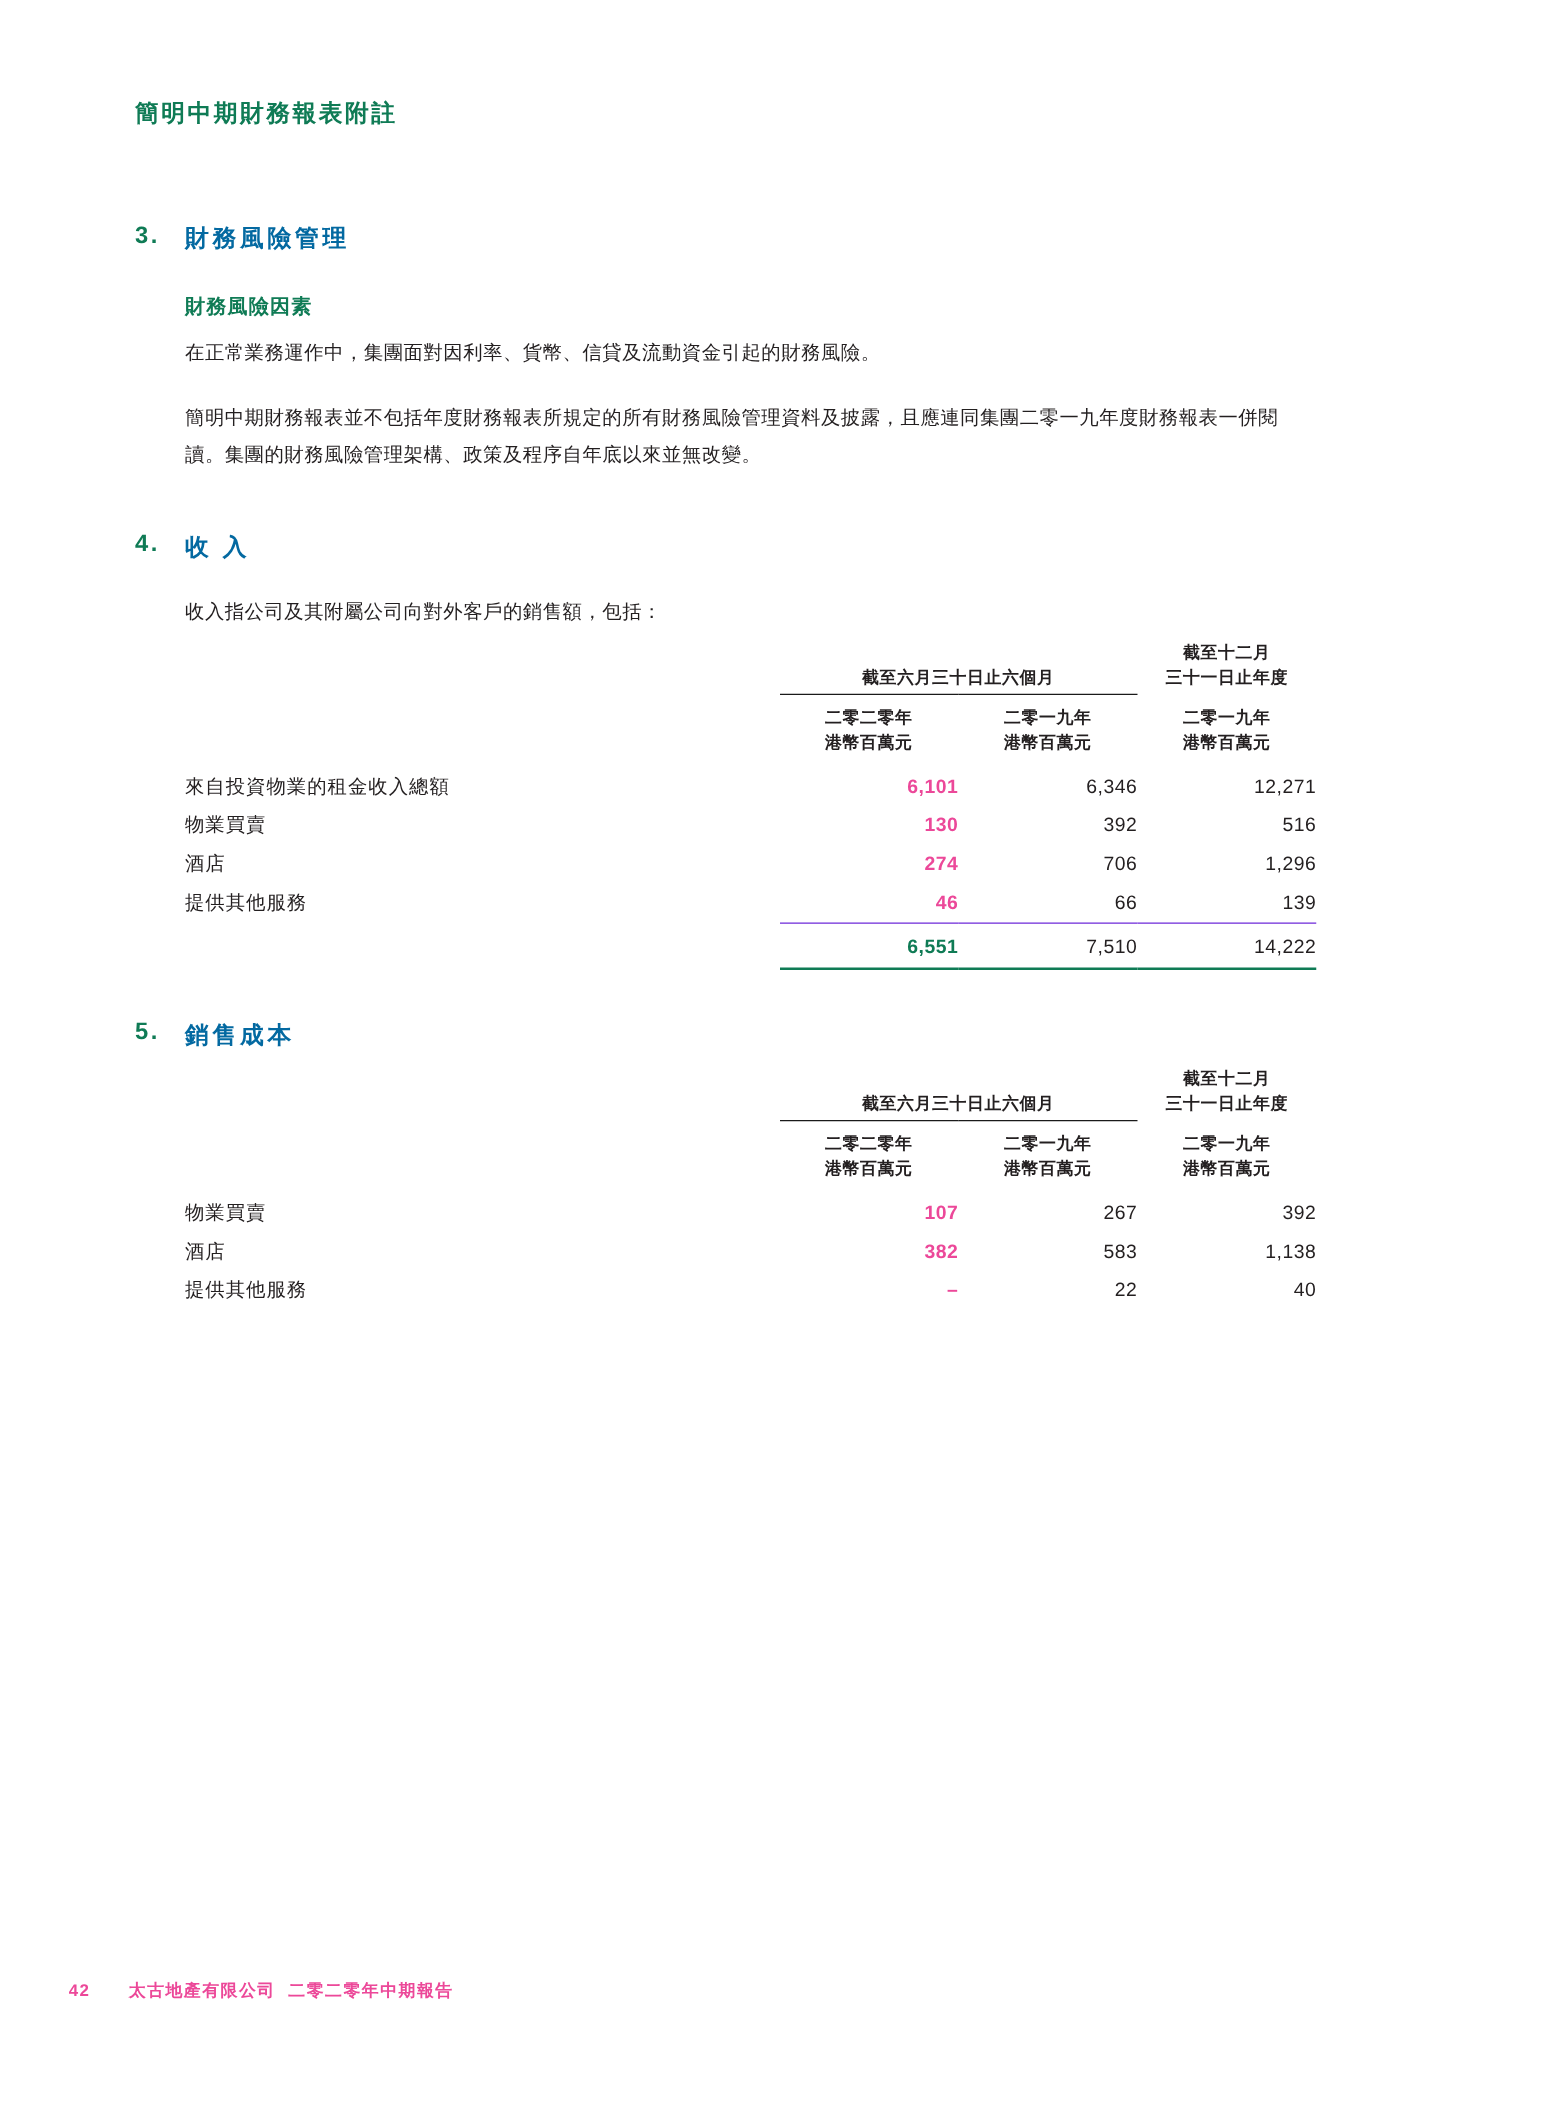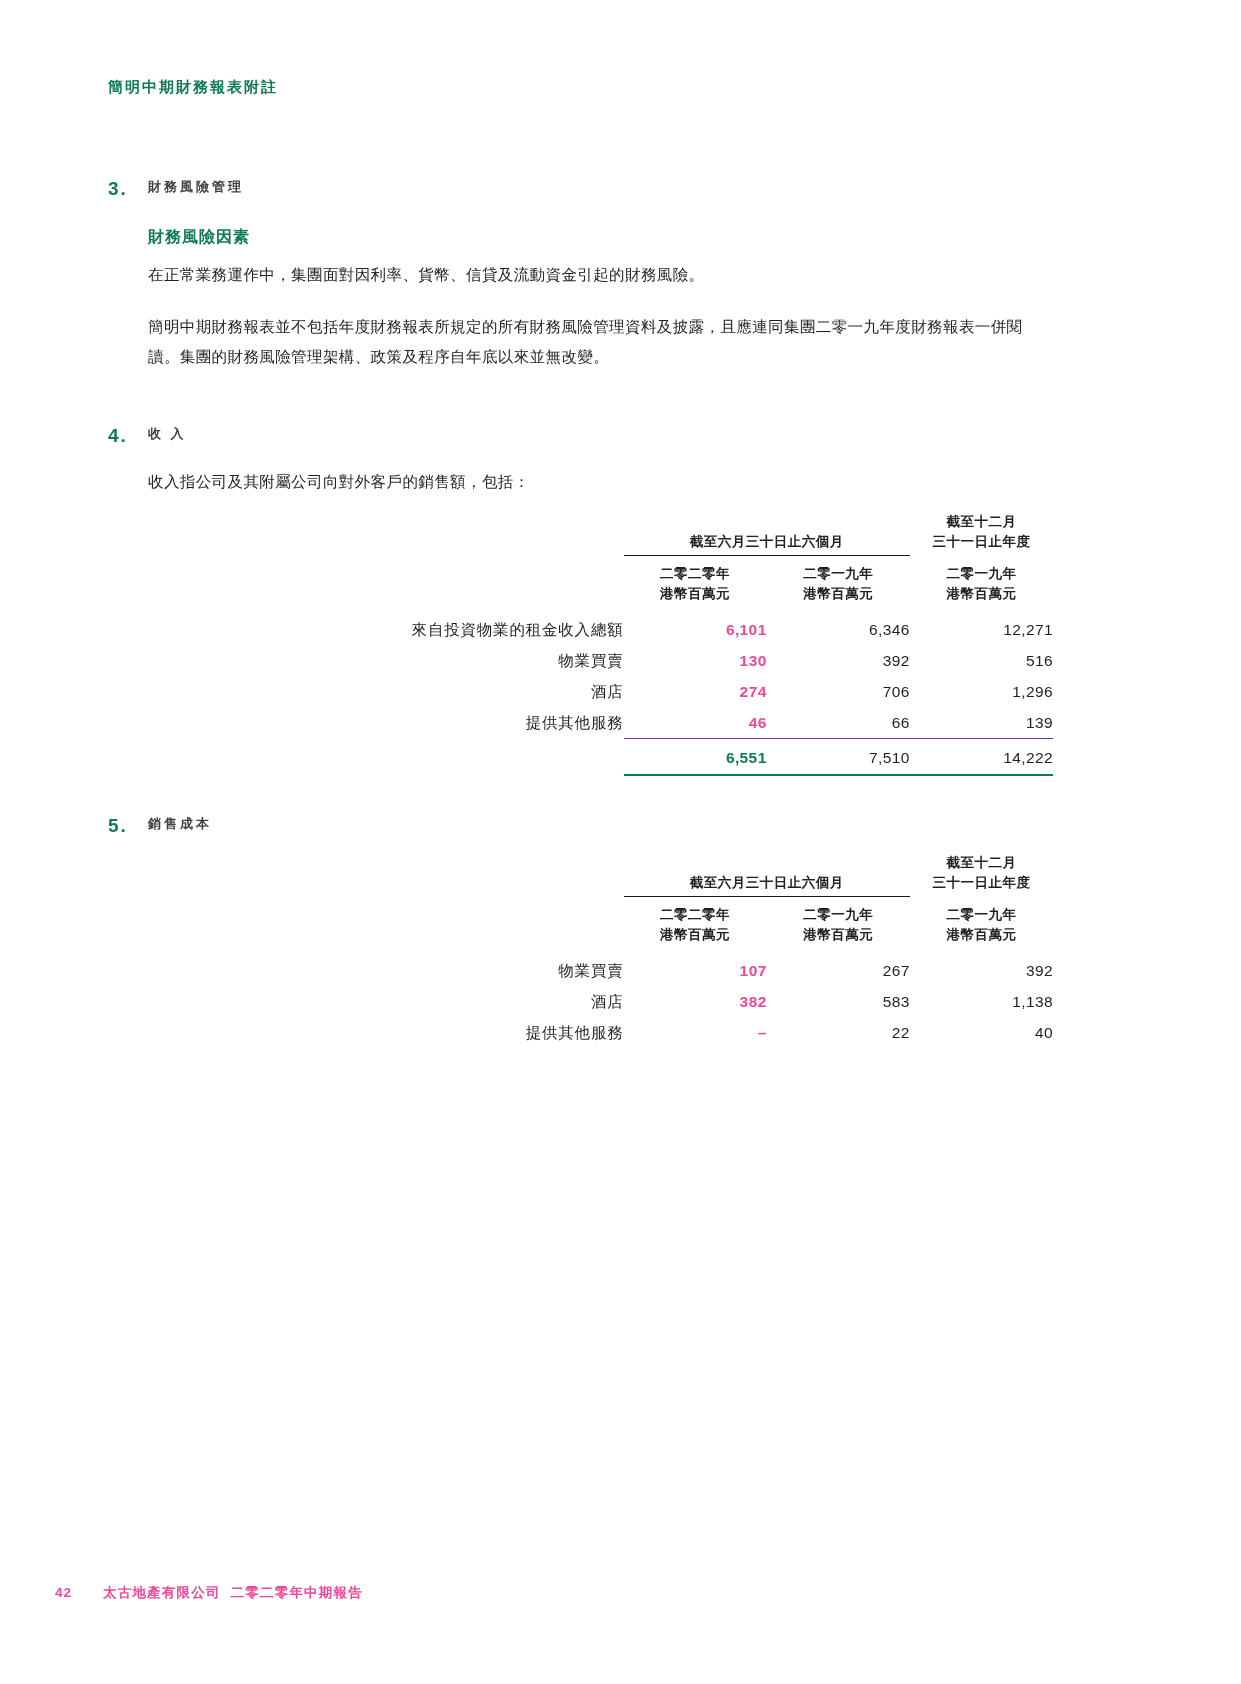--- a/index.html
+++ b/index.html
@@ -20,21 +20,21 @@
     width: 1241px;
     height: 1684px;
     box-sizing: border-box;
   }
 
   
   .doc-header {
     position: absolute;
     left: 108px;
     top: 78px;
-    font-size: 15px;
+    font-size: 19px;
     font-weight: bold;
     color: #0f7b55;
     letter-spacing: 2px;
   }
 
   
   .section {
     position: absolute;
     left: 108px;
     width: 940px;
@@ -44,23 +44,23 @@
     left: 0;
     top: 0;
     width: 34px;
     font-size: 19px;
     font-weight: bold;
     color: #0f7b55;
     letter-spacing: 2px;
   }
   .sec-title {
     margin-left: 40px;
-    font-size: 13px;
-    font-weight: bold;
-    color: #404040;
+    font-size: 19px;
+    font-weight: bold;
+    color: #0369a1;
     letter-spacing: 3px;
   }
   .sec-body {
     margin-left: 40px;
     margin-top: 31px;
   }
   .sub-title {
     font-size: 16px;
     font-weight: bold;
     color: #0f7b55;
@@ -113,21 +113,21 @@
     padding-bottom: 10px;
     letter-spacing: 0.5px;
   }
   .data-row td {
     font-size: 15.5px;
     line-height: 31px;
     text-align: right;
     letter-spacing: 0.4px;
   }
   .data-row td.lbl {
-    text-align: right;
+    text-align: left;
     letter-spacing: 0.8px;
   }
   .data-row td.cur {
     font-weight: bold;
     color: #ec4899;
   }
   .total-row td {
     font-size: 15.5px;
     line-height: 33px;
     text-align: right;

